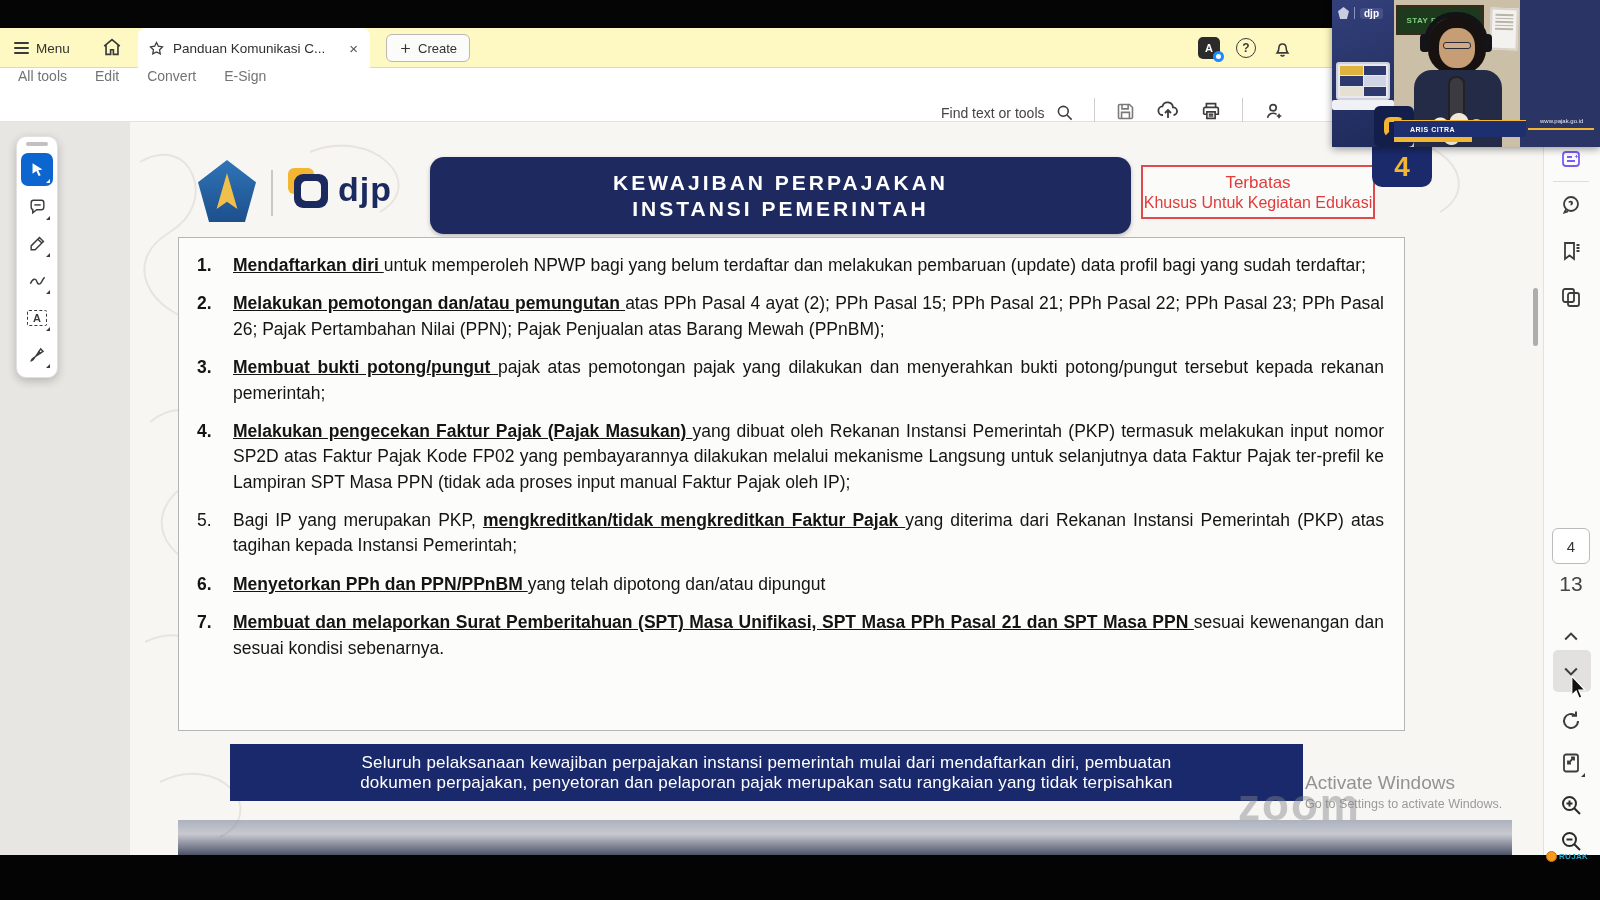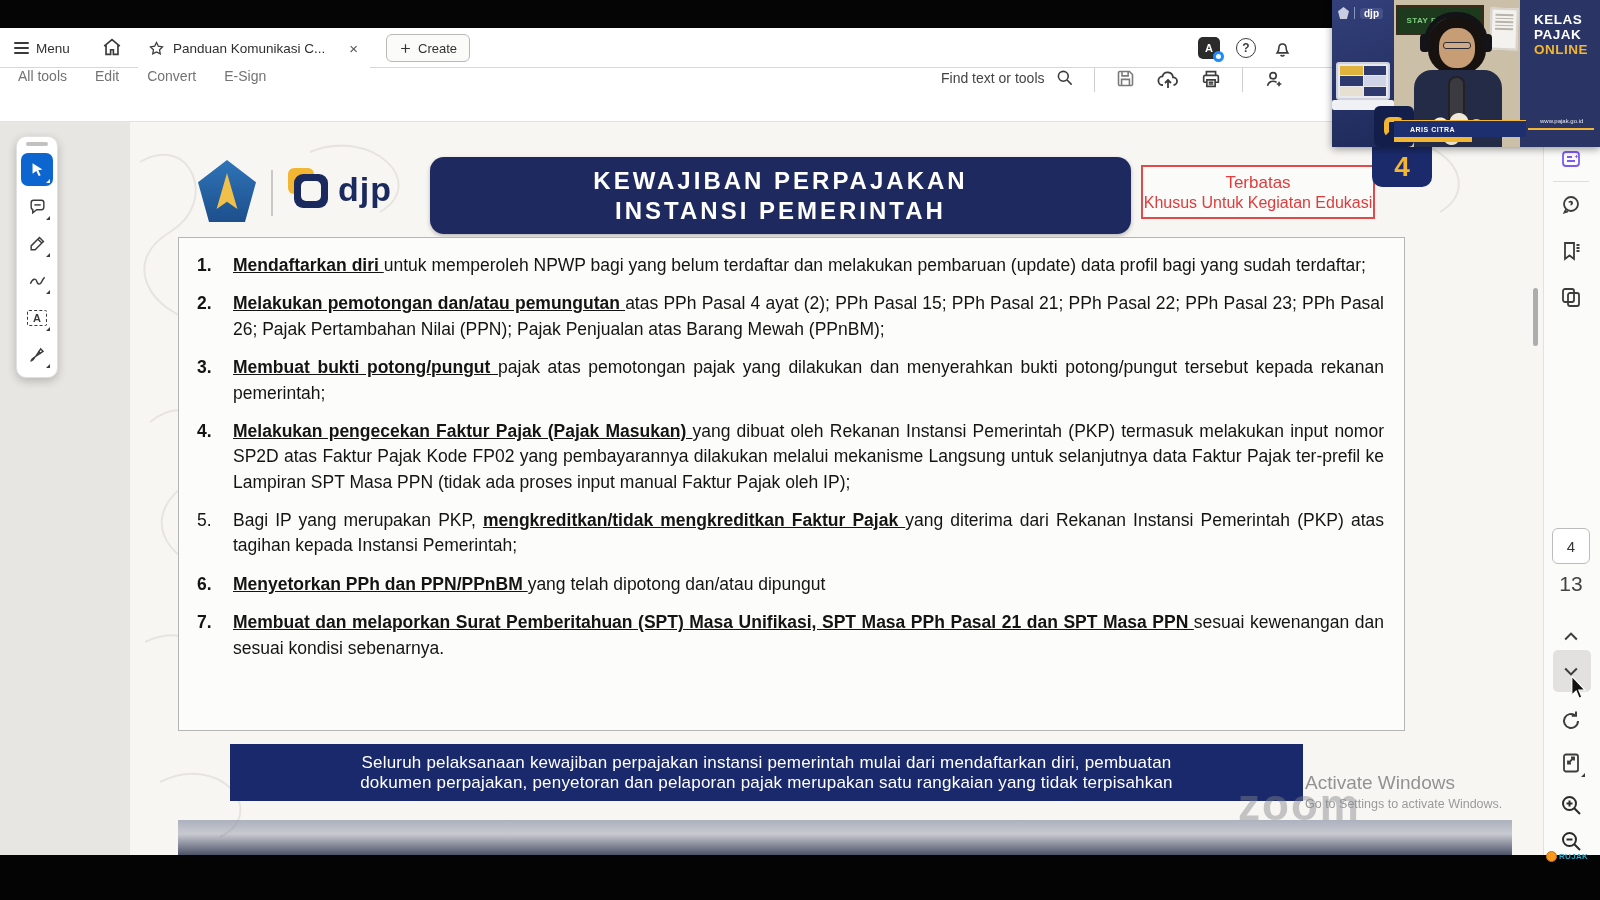--- a/index.html
+++ b/index.html
@@ -1,38 +1,38 @@
 <!DOCTYPE html>
 <html><head>
 <meta charset="utf-8">
 <style>
   * { margin:0; padding:0; box-sizing:border-box; }
   html,body { background:#000; }
   body { font-family:"Liberation Sans","DejaVu Sans",sans-serif; }
   .screen { position:relative; width:1600px; height:900px; background:#050505; overflow:hidden; }
 
   
-  .tabbar { position:absolute; left:0; top:28px; width:1600px; height:40px; background:#ffffff; border-bottom:1px solid #d8d7d5; z-index:10; }
+  .tabbar { position:absolute; left:0; top:28px; width:1600px; height:40px; background:#fef9c3; border-bottom:1px solid #d8d7d5; z-index:10; }
   .menu-btn { position:absolute; left:14px; top:0; height:40px; display:flex; align-items:center; gap:7px; color:#333; font-size:13.5px; cursor:default; }
   .hamb { display:flex; flex-direction:column; gap:3px; }
   .hamb i { display:block; width:15px; height:2px; background:#3a3a3a; border-radius:1px; }
   .home-btn { position:absolute; left:101px; top:8px; }
   .tab { position:absolute; left:138px; top:0; width:232px; height:40px; background:#fff; border-radius:8px 8px 0 0; display:flex; align-items:center; padding:0 10px; gap:8px; }
   .tab-title { flex:1; font-size:13.5px; color:#2f2f2f; white-space:nowrap; overflow:hidden; }
   .tab-close { font-size:15px; color:#555; padding:0 2px; }
   .create-btn { position:absolute; left:386px; top:6px; height:28px; border:1px solid #b9b8b6; border-radius:6px; background:#fbfbfa; display:flex; align-items:center; gap:6px; padding:0 12px; font-size:13px; color:#333; }
   .tb-right-icons { position:absolute; top:0; left:1198px; height:40px; display:flex; align-items:center; gap:16px; }
   .pdfapp { position:relative; width:22px; height:22px; background:#2b2b2b; border-radius:5px; display:flex; align-items:center; justify-content:center; color:#fff; font-size:11px; font-weight:bold; }
   .pdfapp .badge { position:absolute; right:-4px; bottom:-3px; width:11px; height:11px; border-radius:50%; background:#fff; border:3px solid #1a8cff; }
   .qmark { width:20px; height:20px; border:1.6px solid #3c3c3c; border-radius:50%; display:flex; align-items:center; justify-content:center; font-size:12px; font-weight:bold; color:#3c3c3c; }
 
   
   .toolbar2 { position:absolute; left:0; top:68px; width:1600px; height:54px; background:#ffffff; border-bottom:1px solid #e3e2e0; z-index:10; }
   .tb2-left { position:absolute; left:18px; top:0; height:54px; display:flex; gap:28px; font-size:14px; color:#737373; }
-  .tb2-right { position:absolute; left:941px; top:0; height:54px; display:flex; align-items:flex-start; gap:20px; color:#3c3c3c; }
+  .tb2-right { position:absolute; left:941px; top:0; height:54px; display:flex; align-items:flex-end; gap:20px; color:#3c3c3c; }
   .find-group { display:flex; align-items:center; gap:10px; font-size:14px; color:#444; }
   .vdiv { width:1px; height:24px; background:#cfcecd; }
 
   
   .doc-area { position:absolute; left:0; top:122px; width:1600px; height:733px; background:#e8e6e3; z-index:1; }
   .page { position:absolute; left:130px; top:122px; width:1413px; height:733px; background:#f7f6f3; z-index:2; }
   .doodles { position:absolute; left:130px; top:122px; width:1413px; height:733px; z-index:2; opacity:.55; }
   .scroll-thumb { position:absolute; left:1533px; top:288px; width:5px; height:58px; background:#adadad; border-radius:3px; z-index:6; }
 
   
@@ -48,21 +48,21 @@
     clip-path:polygon(50% 0,100% 36%,81% 100%,19% 100%,0 36%); background:linear-gradient(180deg,#2f74b8,#1d4f8c); display:flex; align-items:center; justify-content:center; }
   .kemlogo .wing { width:26px; height:36px; background:#f0c04a; clip-path:polygon(50% 0,90% 100%,50% 80%,10% 100%); }
   .logo-div { position:absolute; left:271px; top:170px; width:2px; height:46px; background:#c9c8c6; z-index:3; }
   .djplogo { position:absolute; left:288px; top:168px; display:flex; align-items:center; gap:8px; z-index:3; }
   .djpmark { position:relative; width:42px; height:42px; }
   .djpmark .yellow { position:absolute; left:0; top:0; width:26px; height:26px; background:#f2b632; border-radius:6px; }
   .djpmark .navy { position:absolute; left:6px; top:6px; width:34px; height:34px; background:#1b2a5e; border-radius:9px; }
   .djpmark .hole { position:absolute; left:13px; top:13px; width:20px; height:20px; background:#f7f6f3; border-radius:5px; }
   .djptext { font-size:34px; font-weight:bold; color:#1b2a5e; letter-spacing:1px; }
   .title-banner { position:absolute; left:430px; top:157px; width:701px; height:77px; background:#1e2960; border-radius:14px; display:flex; flex-direction:column; align-items:center; justify-content:center; gap:2px; z-index:3; box-shadow:0 2px 4px rgba(0,0,0,.25); }
-  .title-banner div { color:#fff; font-size:24px; font-weight:800; letter-spacing:3px; }
+  .title-banner div { color:#fff; font-size:21px; font-weight:800; letter-spacing:3px; }
   .terbatas { position:absolute; left:1141px; top:165px; width:234px; height:54px; border:2px solid #e04a4a; background:rgba(255,255,255,.55); display:flex; flex-direction:column; align-items:center; justify-content:center; z-index:3; }
   .terbatas .t1 { color:#e03c3c; font-size:17px; }
   .terbatas .t2 { color:#e03c3c; font-size:16px; margin-top:1px; white-space:nowrap; }
 
   
   .content-box { position:absolute; left:178px; top:237px; width:1227px; height:494px; background:#fcfcfb; border:1px solid #b5b5b3; z-index:3; padding:15px 20px 0 14px; }
   .item { display:flex; gap:8px; margin-bottom:13px; font-size:17.5px; line-height:1.45; color:#141414; }
   .item .num { min-width:32px; padding-left:4px; }
   .item .num.b { font-weight:bold; }
   .item .body { flex:1; text-align:justify; }
@@ -413,27 +413,20 @@
       <div class="wc-hair"></div>
       <div class="wc-face"></div>
       <div class="wc-headset"></div>
       <div class="wc-earcup"></div>
       <div class="wc-earcup r"></div>
       <div class="wc-glasses"></div>
       <div class="wc-body"></div>
       <div class="wc-mic"></div>
       <div class="wc-flowers"></div>
     </div>
-    <div class="wc-right">
-      <div class="wc-kelas">
-        <div>KELAS</div>
-        <div>PAJAK</div>
-        <div class="on">ONLINE</div>
-      </div>
-    </div>
     <div class="wc-corner">
         <i></i>
       </div>
     <div class="wc-nametag">ARIS CITRA</div>
     <div class="wc-tagbar"></div>
     <div class="wc-urlline"></div>
     <div class="wc-url">www.pajak.go.id</div>
   </div>
   <div class="page-flag">4</div>
 

